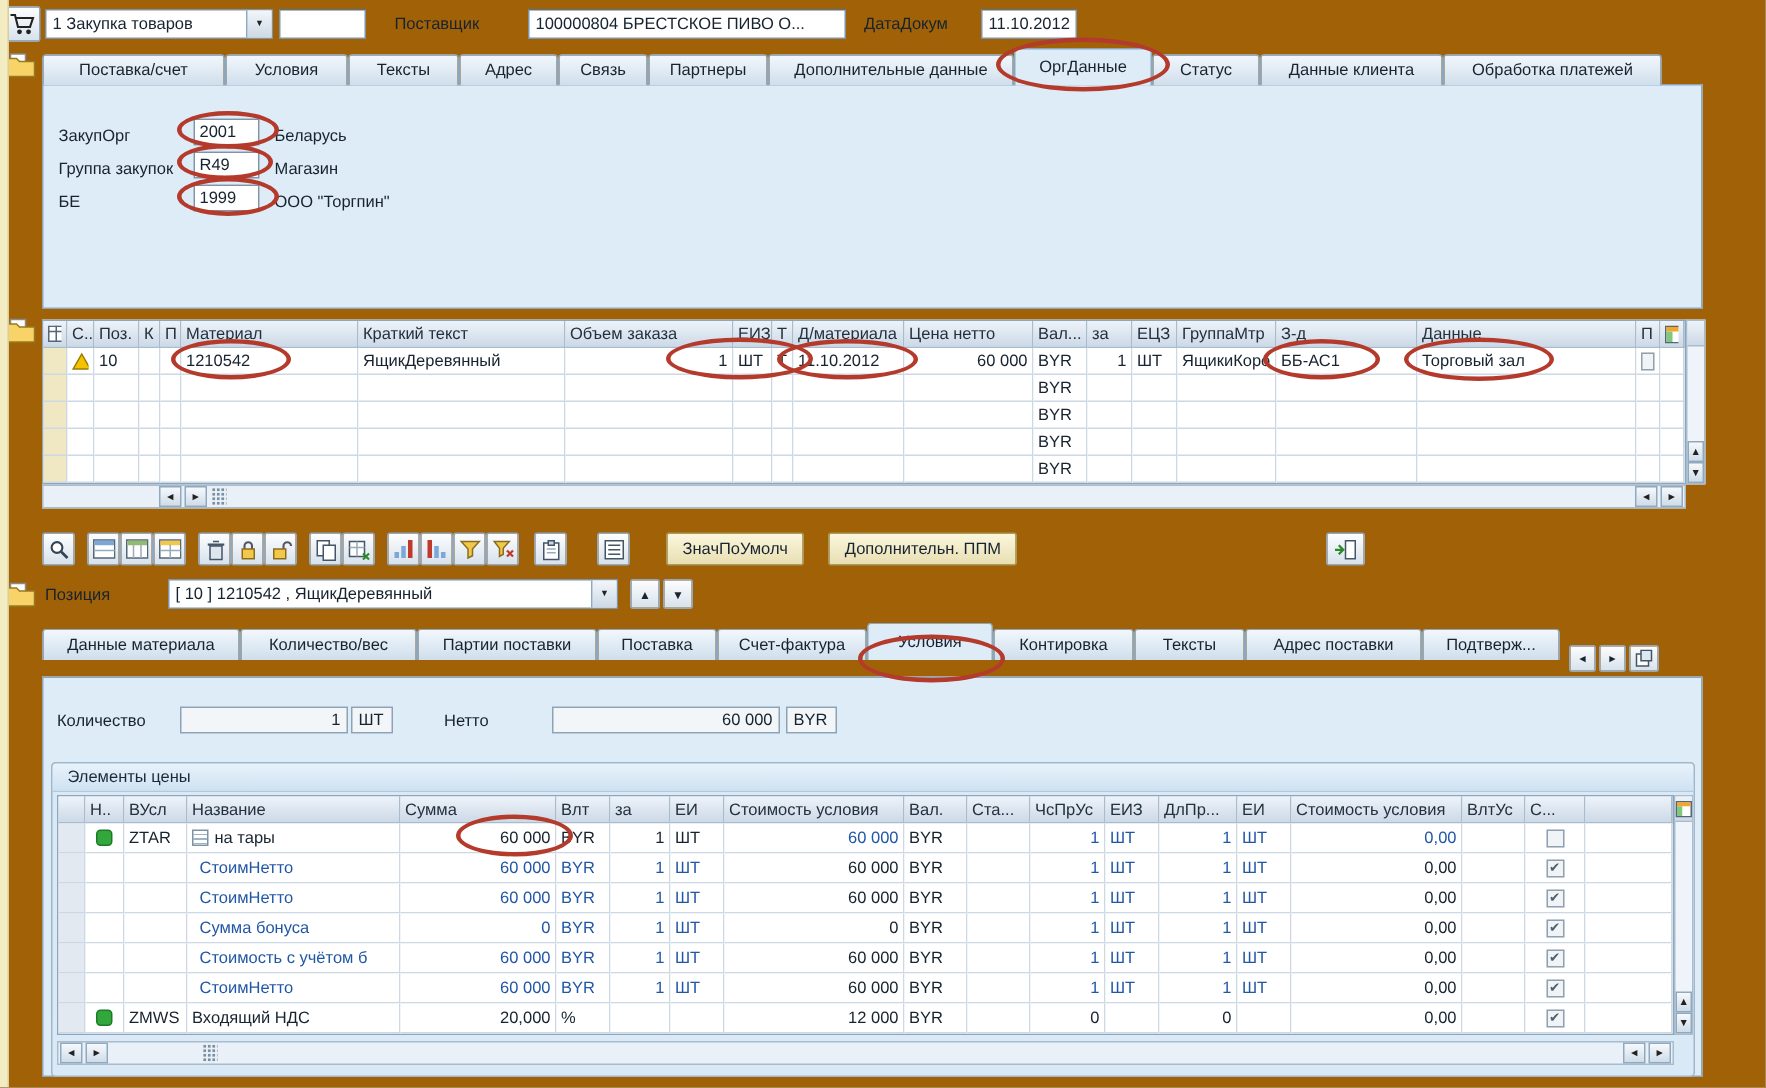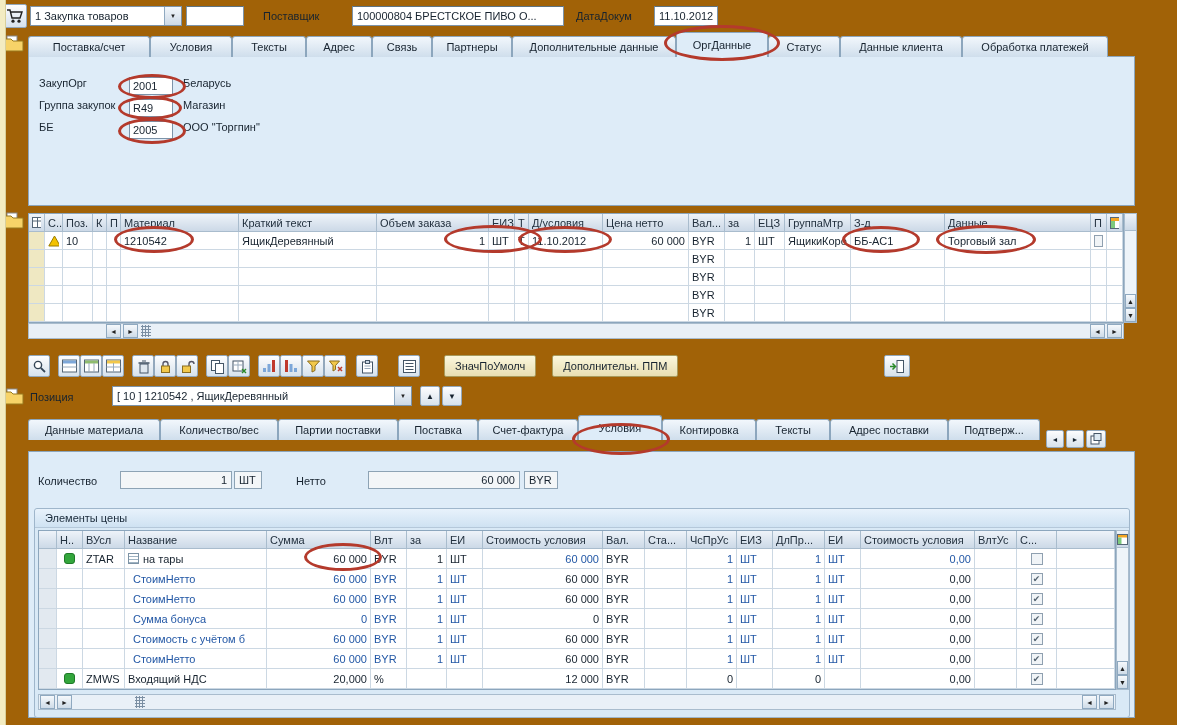--- a/index.html
+++ b/index.html
@@ -23,21 +23,21 @@
 .ts1 .tab:nth-child(7){width:164px}.ts1 .tab:nth-child(8){width:92px}.ts1 .tab:nth-child(9){width:72px}
 .ts1 .tab:nth-child(10){width:122px}.ts1 .tab:nth-child(11){width:146px}
 .ts2 .tab:nth-child(1){width:132px}.ts2 .tab:nth-child(2){width:118px}.ts2 .tab:nth-child(3){width:120px}
 .ts2 .tab:nth-child(4){width:80px}.ts2 .tab:nth-child(5){width:100px}.ts2 .tab:nth-child(6){width:84px}
 .ts2 .tab:nth-child(7){width:94px}.ts2 .tab:nth-child(8){width:74px}.ts2 .tab:nth-child(9){width:118px}
 .ts2 .tab:nth-child(10){width:92px}
 .panel{position:absolute;background:#deecf8;border:1px solid #8ca6bd}
 .p1{left:28px;top:56px;width:1107px;height:150px}
 .p2{left:28px;top:451px;width:1107px;height:267px}
 .org-rows{padding:20px 0 0 10px}
-.org-row{display:flex;align-items:flex-start;height:20px;margin-bottom:2px}
+.org-row{display:flex;align-items:flex-end;height:20px;margin-bottom:2px}
 .org-row .flabel{width:90px}
 .org-row .fval{width:44px;height:18px;background:#fff;border:1px solid #7c93a9;padding:0 3px;display:flex;align-items:center}
 .org-row .fdesc{margin-left:10px}
 
 .grid{position:absolute;background:#fff;border:1px solid #8ca6bd}
 .grid1{left:28px;top:213px;width:1096px}
 .grid2{left:38px;top:530px;width:1078px}
 .grow{display:flex;height:18px}
 .grow2{display:flex;height:20px}
 .ghead{height:18px}
@@ -214,21 +214,21 @@
           <span class="flabel">Группа закупок</span>
           <div class="fval">
             <span>R49</span>
           </div>
           <span class="fdesc">Магазин</span>
         </div>
 
         <div class="org-row">
           <span class="flabel">БЕ</span>
           <div class="fval">
-            <span>2005</span>
+            <span>1999</span>
           </div>
           <span class="fdesc">ООО "Торгпин"</span>
         </div>
 
     </div>
   </div>
 
   <div class="fold f2">
     <svg width="21" height="19" viewBox="0 0 21 19">
         <rect x="4" y="2" width="10" height="7" fill="#fff" stroke="#8a8a8a"></rect>
@@ -246,21 +246,21 @@
         </div>
       <div class="c w18">С..</div>
       <div class="c w30">Поз.</div>
       <div class="c w14">К</div>
       <div class="c w14">П</div>
       <div class="c w118">Материал</div>
       <div class="c w138">Краткий текст</div>
       <div class="c w112">Объем заказа</div>
       <div class="c w26">ЕИЗ</div>
       <div class="c w14">Т</div>
-      <div class="c w74">Д/условия</div>
+      <div class="c w74">Д/материала</div>
       <div class="c w86">Цена нетто</div>
       <div class="c w36">Вал...</div>
       <div class="c w30">за</div>
       <div class="c w30">ЕЦЗ</div>
       <div class="c w66">ГруппаМтр</div>
       <div class="c w94">З-д</div>
       <div class="c w146">Данные</div>
       <div class="c w16">П</div>
       <div class="c w16 cc">
           <svg width="12" height="12">

